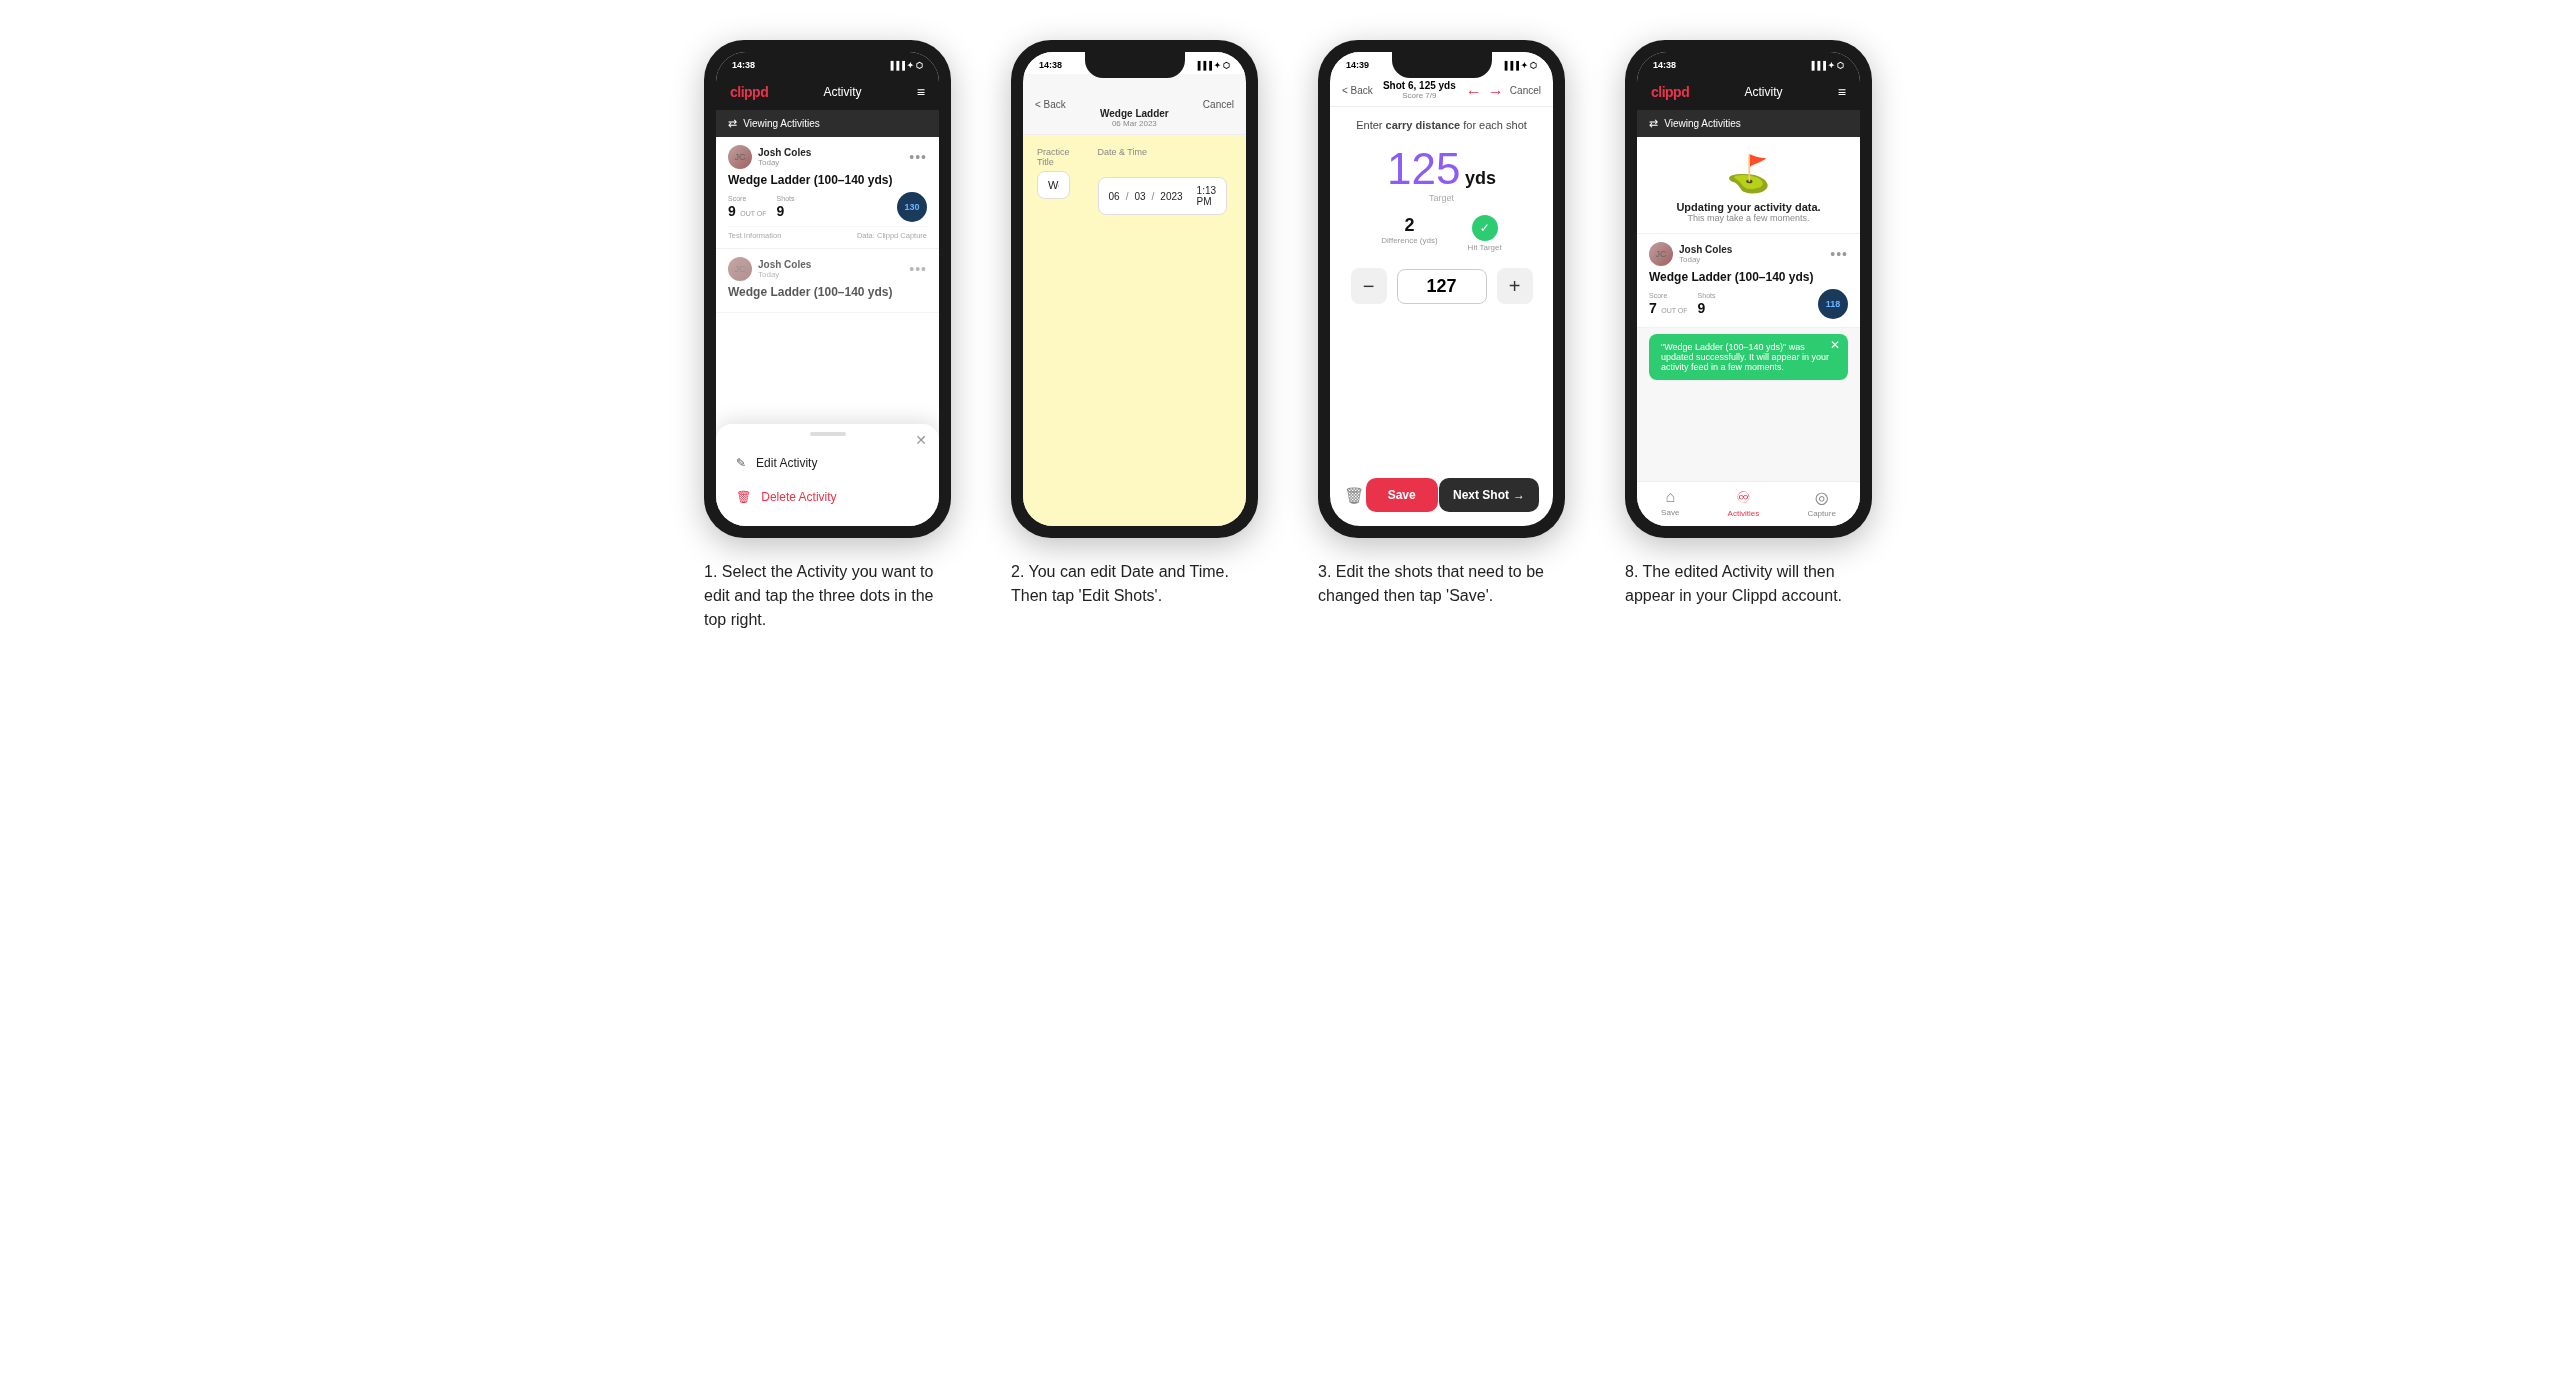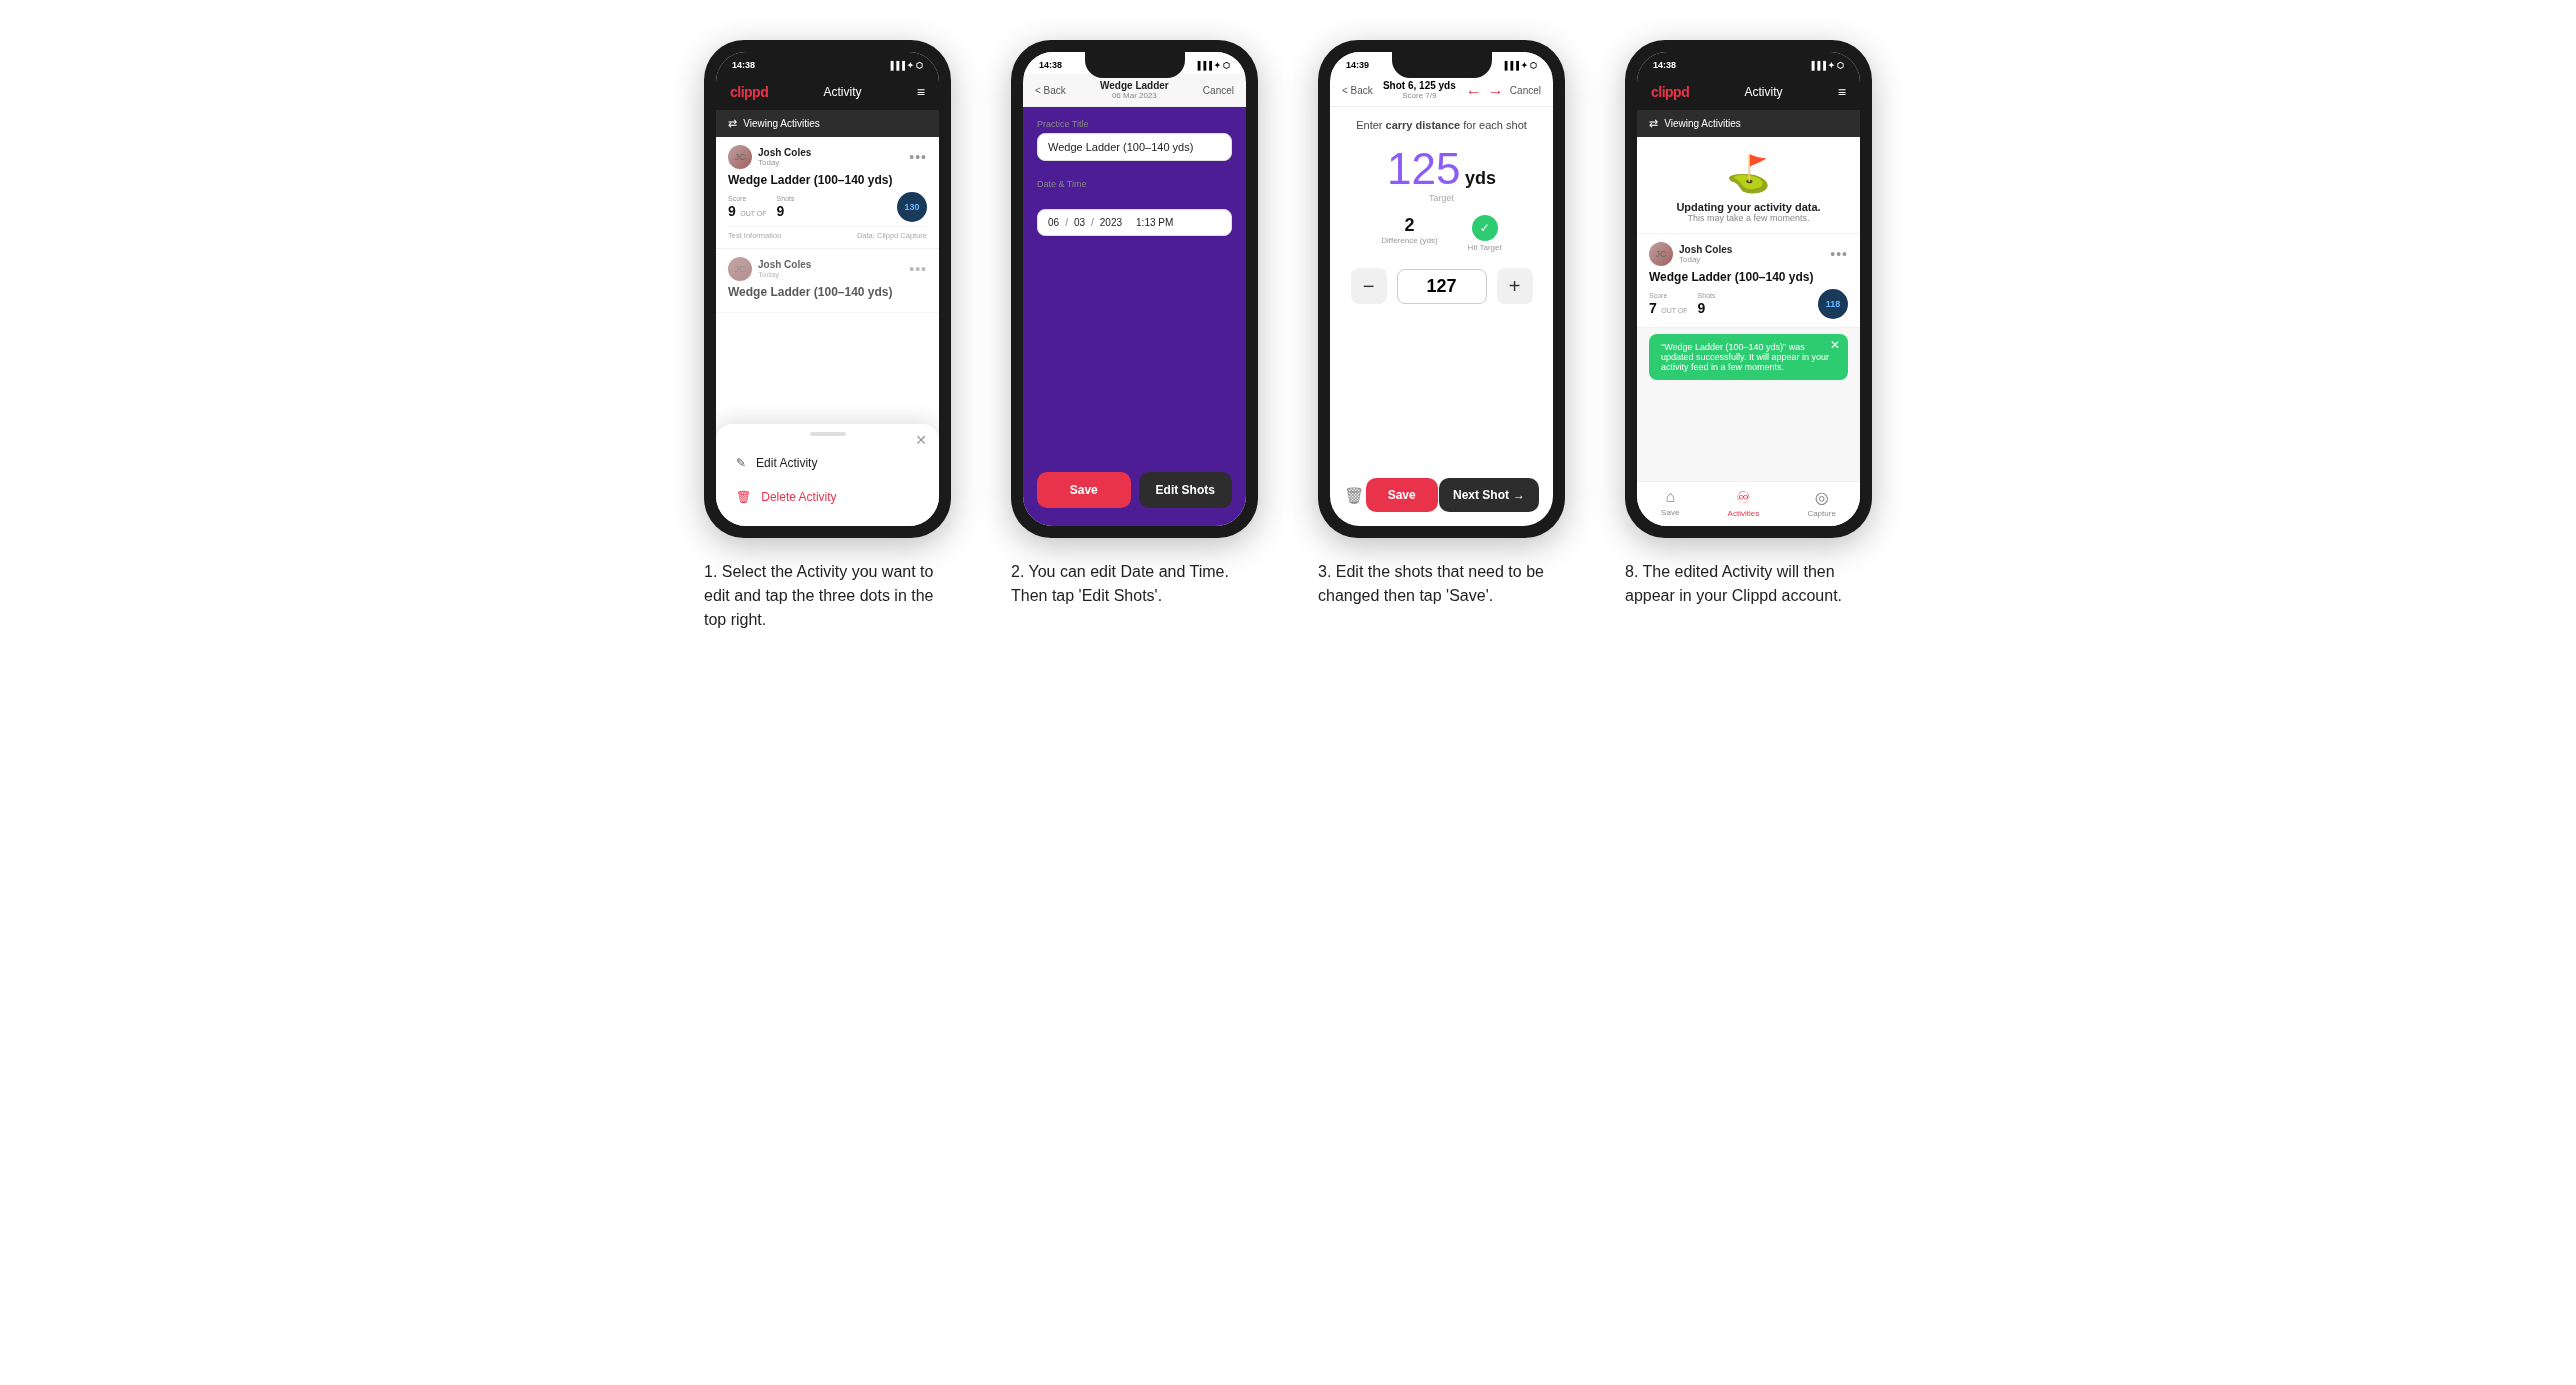--- a/index.html
+++ b/index.html
@@ -227,21 +227,21 @@
     
     .phone-screen.white { background: #fff; }
     .edit-nav {
       display: flex;
       align-items: center;
       justify-content: space-between;
       padding: 6px 12px;
       border-bottom: 1px solid #eee;
     }
     .nav-back { font-size: 10px; color: #555; display: flex; align-items: center; gap: 2px; }
-    .nav-center { text-align: center; }
+    .nav-center { text-align: center; margin-top: 28px; }
     .nav-center-title { font-size: 10px; font-weight: 600; color: #222; }
     .nav-center-sub { font-size: 8px; color: #888; }
     .nav-cancel { font-size: 10px; color: #555; }
 
     .form-section { padding: 12px 14px 6px; }
     .form-label { font-size: 9px; color: #888; margin-bottom: 4px; }
     .form-input {
       width: 100%;
       border: 1px solid #ddd;
       border-radius: 8px;
@@ -573,21 +573,21 @@
 
         <div class="edit-nav">
           <span class="nav-back">&lt; Back</span>
           <div class="nav-center">
             <div class="nav-center-title">Wedge Ladder</div>
             <div class="nav-center-sub">06 Mar 2023</div>
           </div>
           <span class="nav-cancel">Cancel</span>
         </div>
 
-        <div style="background:#4c1d95; flex:1; display:flex; flex-direction:column;">
+        <div style="background:#fef9c3; flex:1; display:flex; ">
           <div class="form-section">
             <div class="form-label">Practice Title</div>
             <input class="form-input" type="text" value="Wedge Ladder (100–140 yds)" style="">
           </div>
           <div class="form-section">
             <div class="form-label">Date &amp; Time</div>
             <div style="border:1px solid #ddd; border-radius:8px; padding:7px 10px; background:#fff;margin-top:20px;">
               <div class="datetime-row">
                 <span class="date-part">06</span>
                 <span class="date-sep">/</span>

